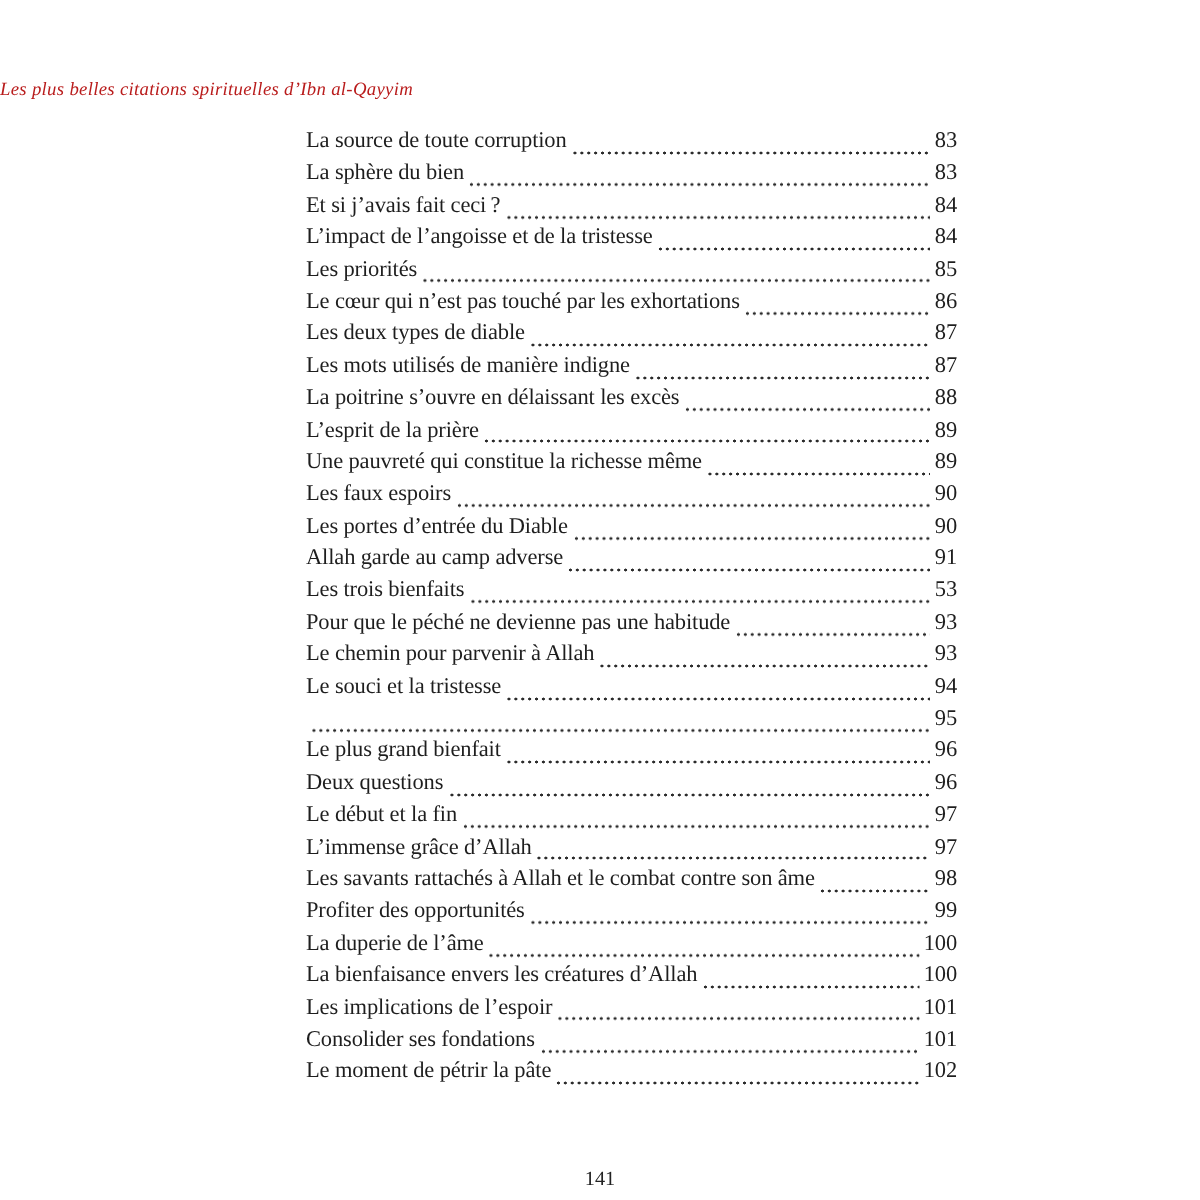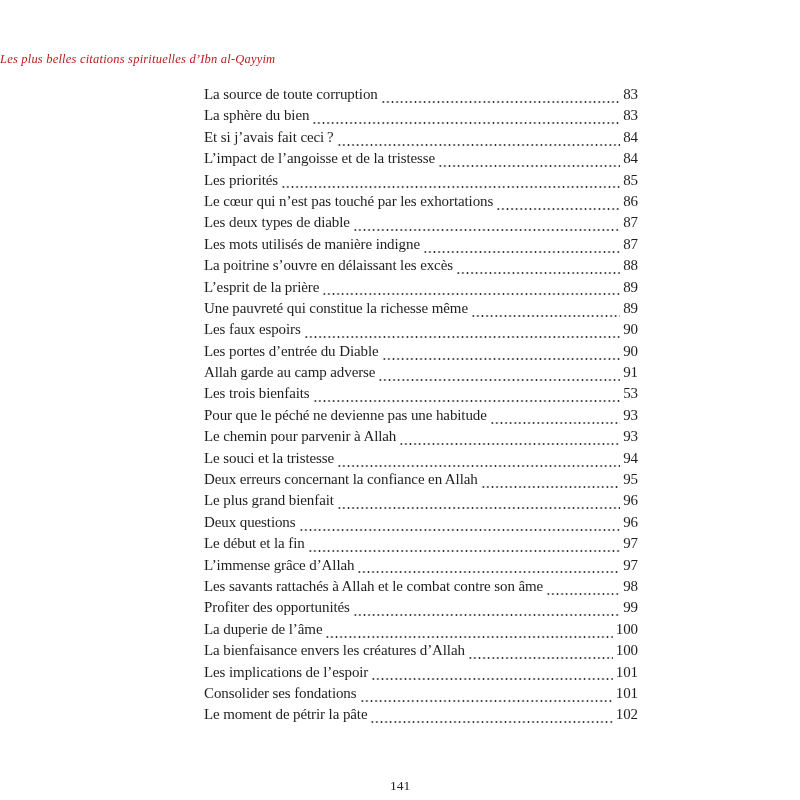--- a/index.html
+++ b/index.html
@@ -153,21 +153,20 @@
       <span class="toc-title">Le chemin pour parvenir à Allah</span>
       <span class="toc-dots"></span>
       <span class="toc-page">93</span>
     </div>
     <div class="toc-row">
       <span class="toc-title">Le souci et la tristesse</span>
       <span class="toc-dots"></span>
       <span class="toc-page">94</span>
     </div>
     <div class="toc-row">
-      <span class="toc-title">Deux erreurs concernant la confiance en Allah</span>
       <span class="toc-dots"></span>
       <span class="toc-page">95</span>
     </div>
     <div class="toc-row">
       <span class="toc-title">Le plus grand bienfait</span>
       <span class="toc-dots"></span>
       <span class="toc-page">96</span>
     </div>
     <div class="toc-row">
       <span class="toc-title">Deux questions</span>

